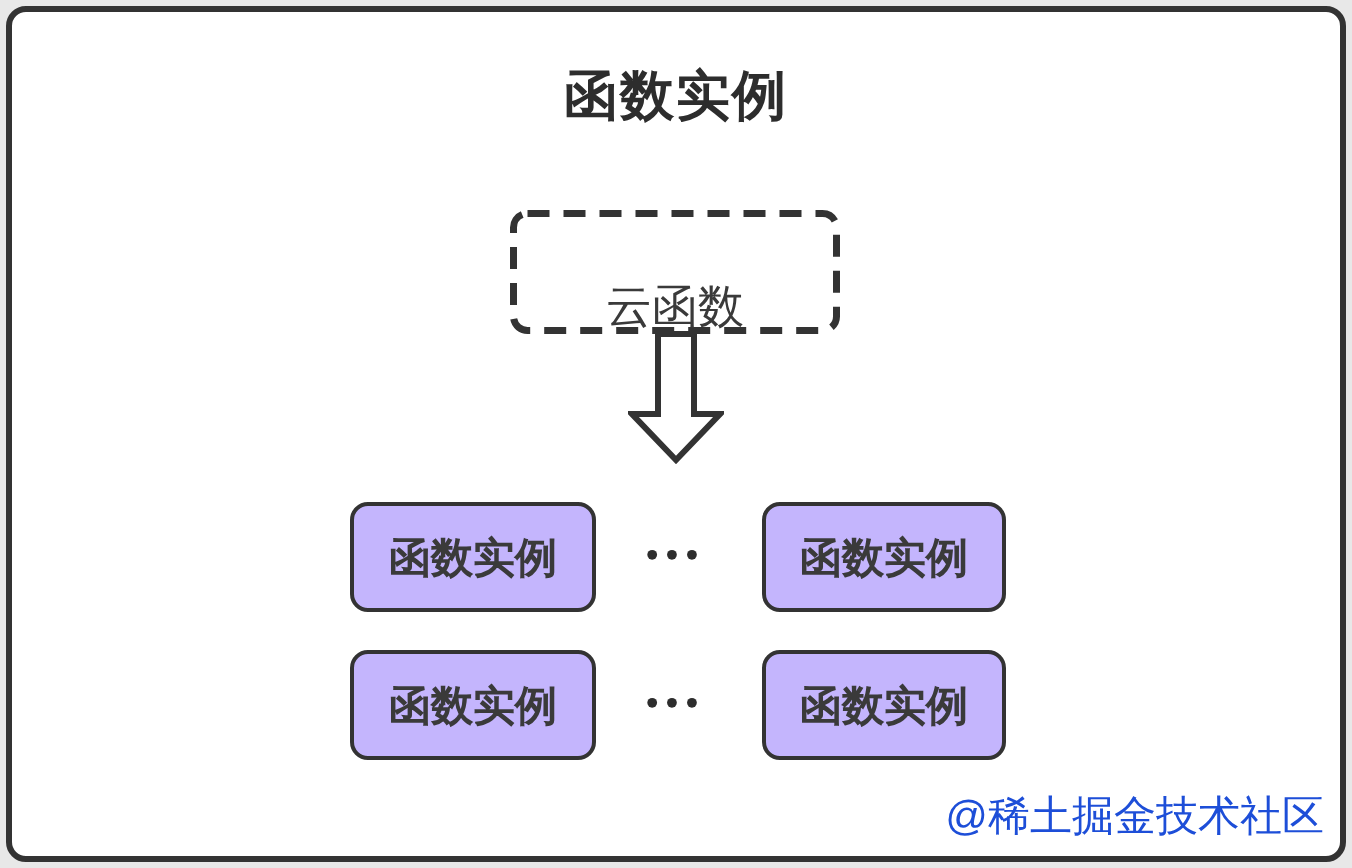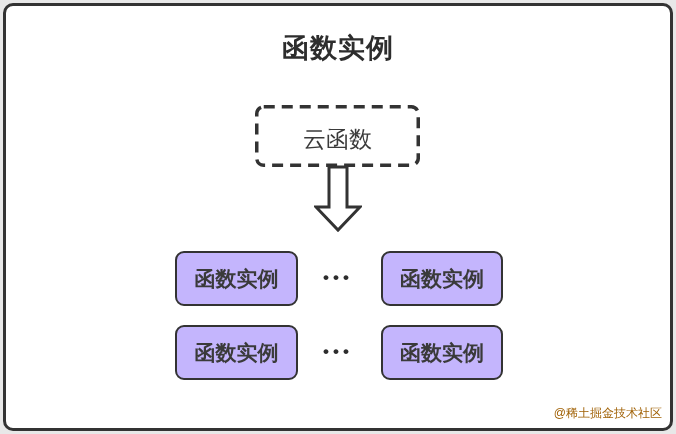--- a/index.html
+++ b/index.html
@@ -43,21 +43,21 @@
     height: 62px;
   }
   .cloud-box svg.dash-rect {
     position: absolute;
     left: 0;
     top: 0;
   }
   .cloud-box .label {
     position: absolute;
     left: 0;
-    top: 3px;
+    top: 17px;
     width: 100%;
     height: 100%;
     display: flex;
     align-items: center;
     justify-content: center;
     font-size: 23px;
     color: #3a3a3a;
     font-family: Liberation Serif, serif;
   }
   .down-arrow {
@@ -93,22 +93,22 @@
     font-weight: bold;
     color: #2d2d2d;
     letter-spacing: 4px;
   }
   .dots-r1 { top: 268px; }
   .dots-r2 { top: 342px; }
   .watermark {
     position: absolute;
     right: 14px;
     bottom: 12px;
-    font-size: 12px;
-    color: #a16207;
+    font-size: 21px;
+    color: #1d4ed8;
   }
 </style>
 </head>
 <body>
 
 <div class="page">
   <div class="frame"></div>
 
   <div class="title">函数实例</div>
 

